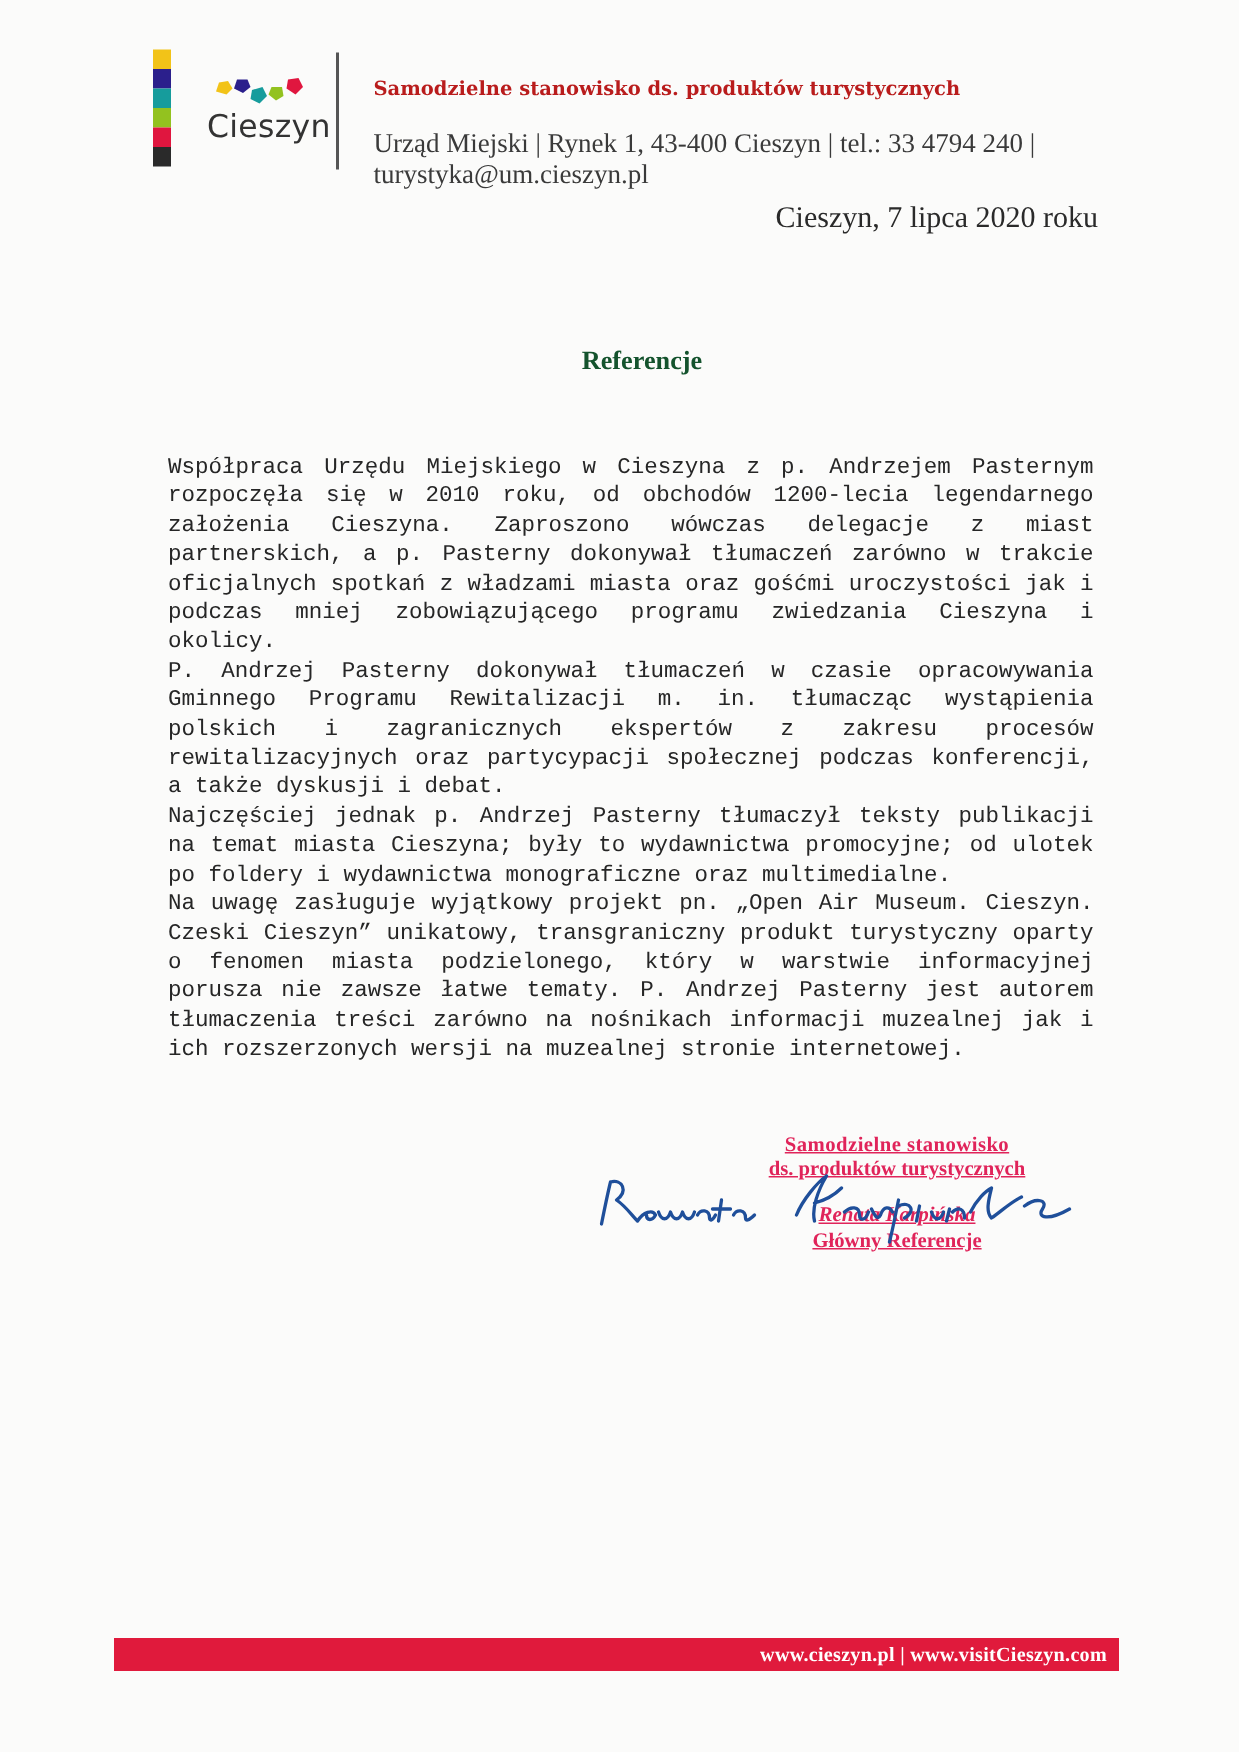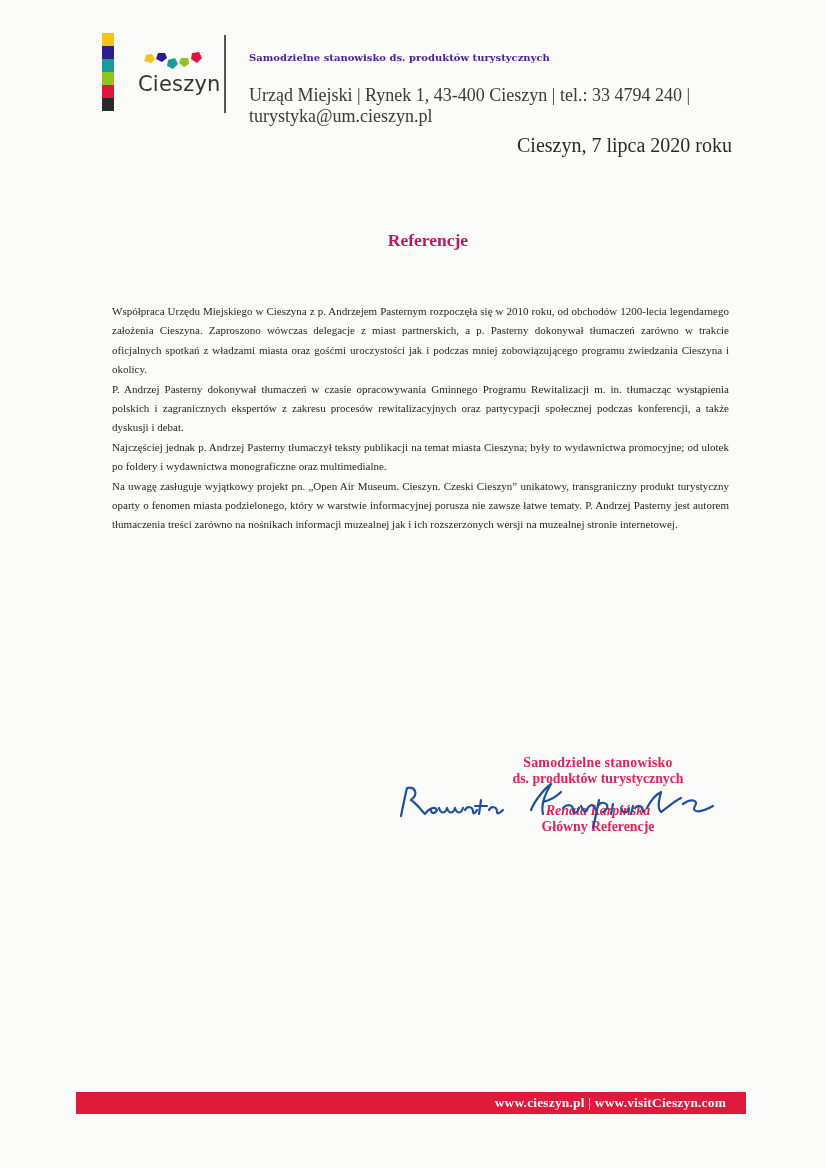--- a/index.html
+++ b/index.html
@@ -25,64 +25,64 @@
       font-family: "DejaVu Sans", "Liberation Sans", sans-serif;
       font-size: 21px; color: #333; letter-spacing: 0.2px;
     }
     .vline {
       position: absolute; left: 224px; top: 35px; width: 1.5px; height: 78px;
       background: #555;
     }
     .hdr-title {
       position: absolute; left: 249px; top: 52px;
       font-family: "DejaVu Serif", serif; font-weight: bold;
-      font-size: 10px; color: #4c1d95;
+      font-size: 13px; color: #b91c1c;
     }
     .hdr-contact {
       position: absolute; left: 249px; top: 85px;
       font-family: "Liberation Serif", serif;
       font-size: 18px; color: #3a3a3a;
     }
     .date {
       position: absolute; right: 94px; top: 134px;
       font-family: "Liberation Serif", serif; font-size: 20px; color: #2a2a2a;
     }
     .title {
       position: absolute; left: 0; right: 0; top: 230px;
       text-align: center;
       font-family: "Liberation Serif", serif; font-weight: bold; font-size: 17.5px;
-      color: #be185d; padding-left: 30px;
+      color: #14532d; padding-left: 30px;
     }
     .body {
       position: absolute; left: 112px; top: 302px; width: 617px;
-      font-family: Liberation Serif, serif;
-      font-size: 11px; line-height: 19.4px;
+      font-family: Liberation Mono, monospace;
+      font-size: 15px; line-height: 19.4px;
       text-align: justify; color: #262626;
     }
     .body p { margin: 0; }
     .body p.gap { margin-top: 19.4px; }
     .stamp {
       position: absolute; left: 508px; top: 755px; width: 180px;
       text-align: center;
       font-family: "Liberation Serif", serif; font-weight: bold;
-      color: #e0245a; font-size: 13.8px; line-height: 16px;
+      color: #e0245a; font-size: 13.8px; line-height: 16px; text-decoration: underline;
     }
     .stamp .l1 { letter-spacing: 0.3px; }
     .stamp .name { font-style: italic; font-size: 14px; }
     .signature {
       position: absolute; left: 395px; top: 770px; width: 340px; height: 60px;
     }
     .footer-bar {
       position: absolute; left: 76px; top: 1092px; width: 670px; height: 22px;
       background: #e01a3c;
       display: flex; align-items: center; justify-content: flex-end;
     }
     .footer-bar span {
       color: #fff; font-family: "Liberation Serif", serif; font-weight: bold;
-      font-size: 13.4px; padding-right: 20px; letter-spacing: 0.2px;
+      font-size: 13.4px; padding-right: 8px; letter-spacing: 0.2px;
     }
   </style>
 </head>
 <body>
 
 <div class="strip">
   <div style="background:#f2c318"></div>
   <div style="background:#2b1f8c"></div>
   <div style="background:#169c9c"></div>
   <div style="background:#93c21f"></div>

